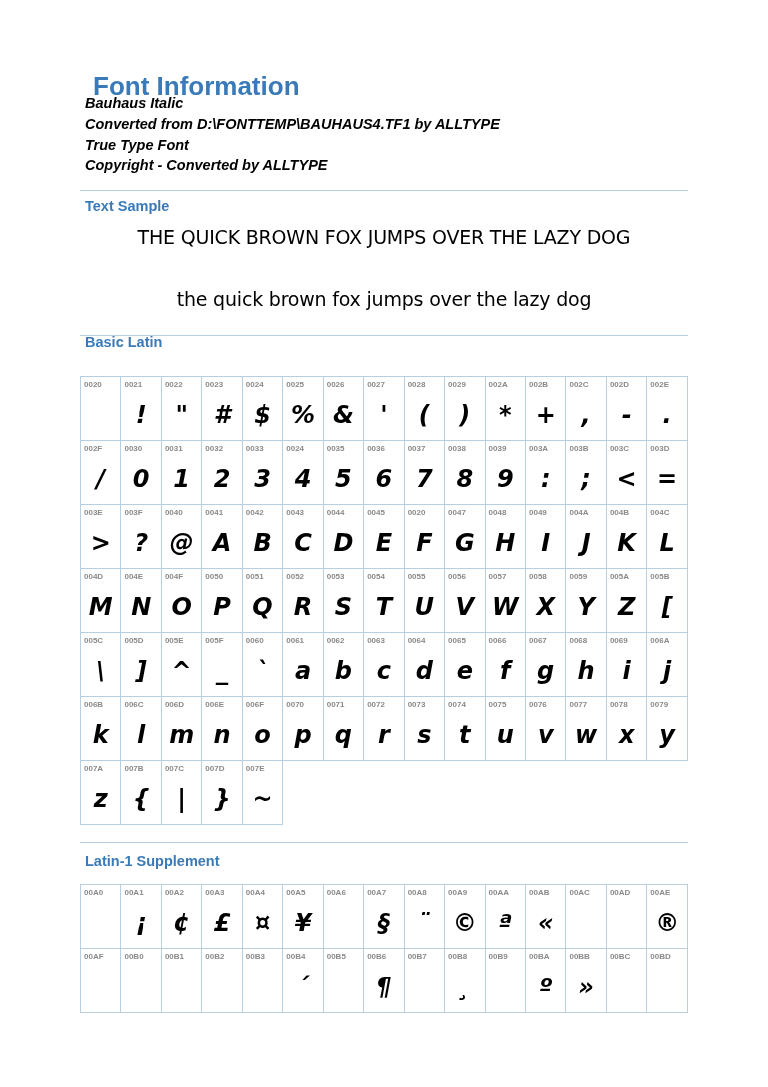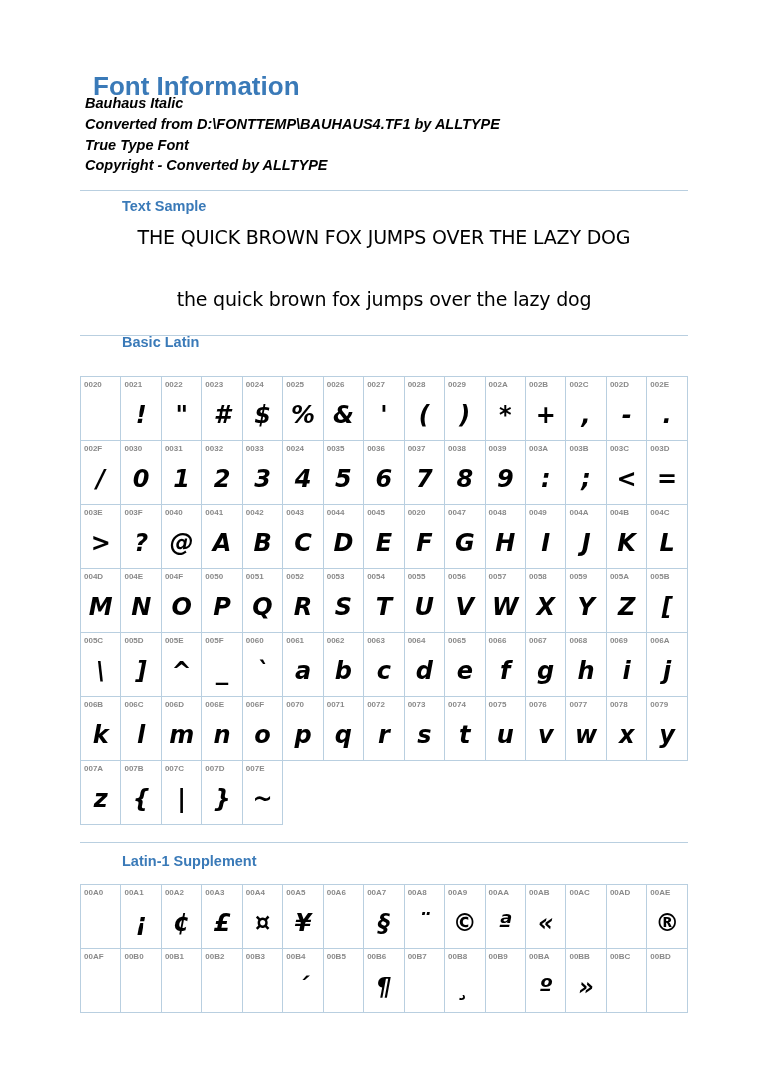--- a/index.html
+++ b/index.html
@@ -3,21 +3,21 @@
 <meta charset="utf-8">
 <style>
   html, body { margin: 0; padding: 0; background: #ffffff; }
   body { width: 768px; height: 1087px; position: relative; overflow: hidden;
          font-family: "Liberation Sans", sans-serif; color: #000; }
   .page { position: absolute; left: 80px; top: 0; width: 608px; }
   .title { position: absolute; left: 5px; top: 63px; font-size: 26px; font-weight: bold;
            color: #3a7ab8; letter-spacing: 0px; margin: 8px; white-space: nowrap; }
   .info-line { position: absolute; left: 5px; font-size: 14.5px; font-weight: bold; white-space: nowrap; font-style: italic; }
   .rule { position: absolute; left: 0; width: 608px; height: 0; border-top: 1px solid #b9cfe0; }
-  .section-h { position: absolute; left: 5px; font-size: 14.5px; font-weight: bold; color: #3a7ab8; white-space: nowrap; margin-left: 37px; }
+  .section-h { position: absolute; left: 5px; font-size: 14.5px; font-weight: bold; color: #3a7ab8; white-space: nowrap; }
   .sample { position: absolute; left: 0; width: 608px; text-align: center; 
             font-family: "DejaVu Sans", sans-serif; font-size: 19px; white-space: nowrap; letter-spacing: -0.2px; }
   .grid { position: absolute; left: 0; border-collapse: collapse; table-layout: fixed; font-weight: bold; }
   .grid td { width: 39.5px; height: 63px; border: 1px solid #b9cfe0; padding: 0; vertical-align: top; position: relative; }
   .grid td.empty { border: none; }
   .code { position: absolute; left: 3px; top: 3px; font-size: 8px; color: #8a8a8a; }
   .glyph { position: absolute; left: 0; right: 0; top: 20px; text-align: center; font-style: italic;
            font-family: "DejaVu Sans", sans-serif; font-size: 24px; line-height: 36px; color: #000; }
 </style>
 </head>

